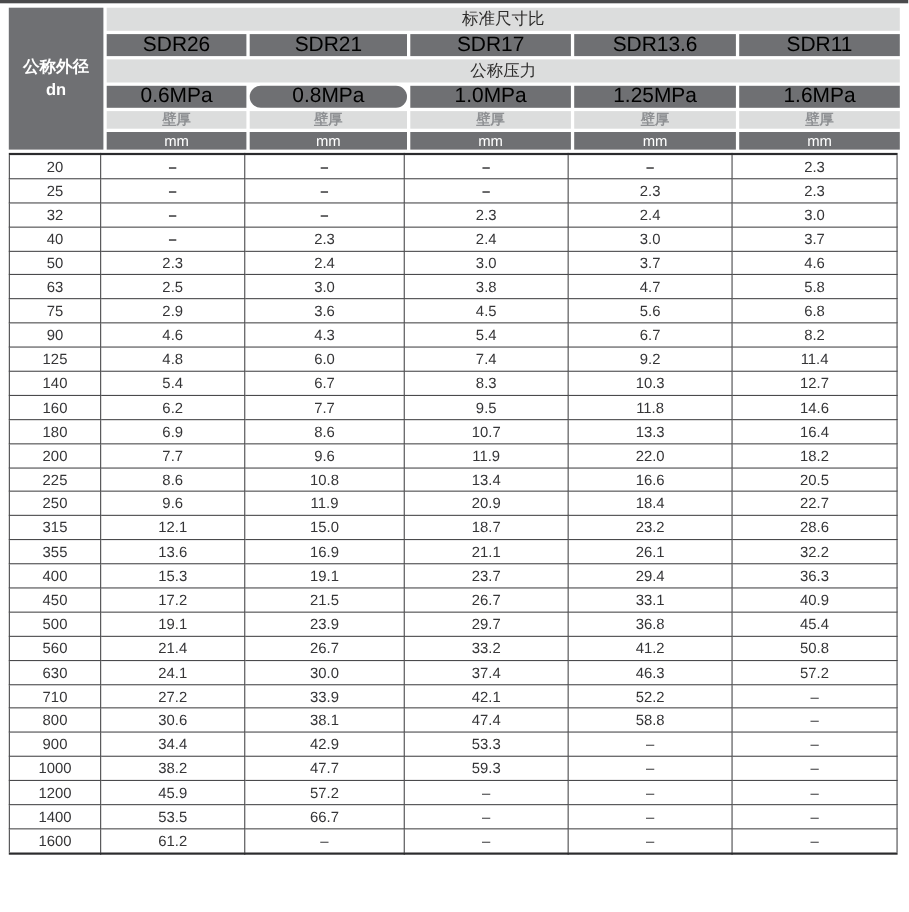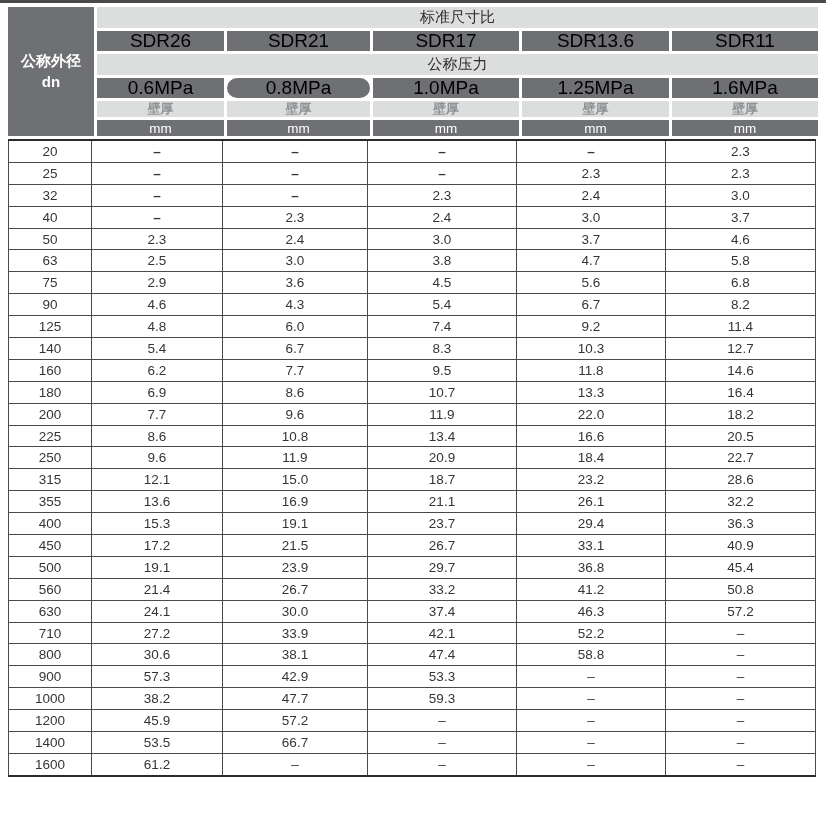--- a/index.html
+++ b/index.html
@@ -325,21 +325,21 @@
         <tr>
           <td>800</td>
           <td>30.6</td>
           <td>38.1</td>
           <td>47.4</td>
           <td>58.8</td>
           <td>–</td>
         </tr>
         <tr>
           <td>900</td>
-          <td>57.3</td>
+          <td>34.4</td>
           <td>42.9</td>
           <td>53.3</td>
           <td>–</td>
           <td>–</td>
         </tr>
         <tr>
           <td>1000</td>
           <td>38.2</td>
           <td>47.7</td>
           <td>59.3</td>

